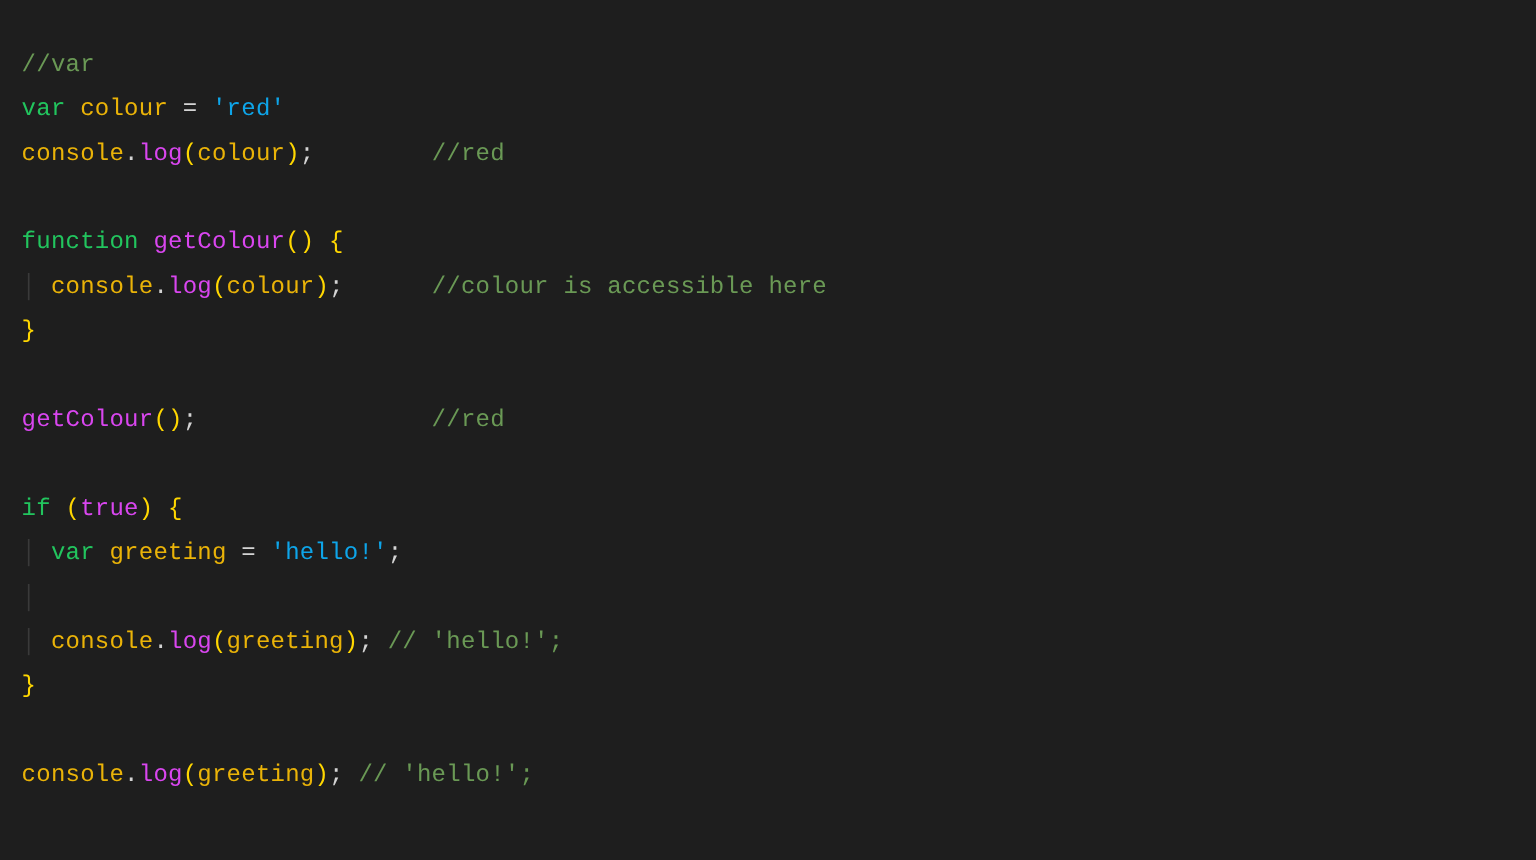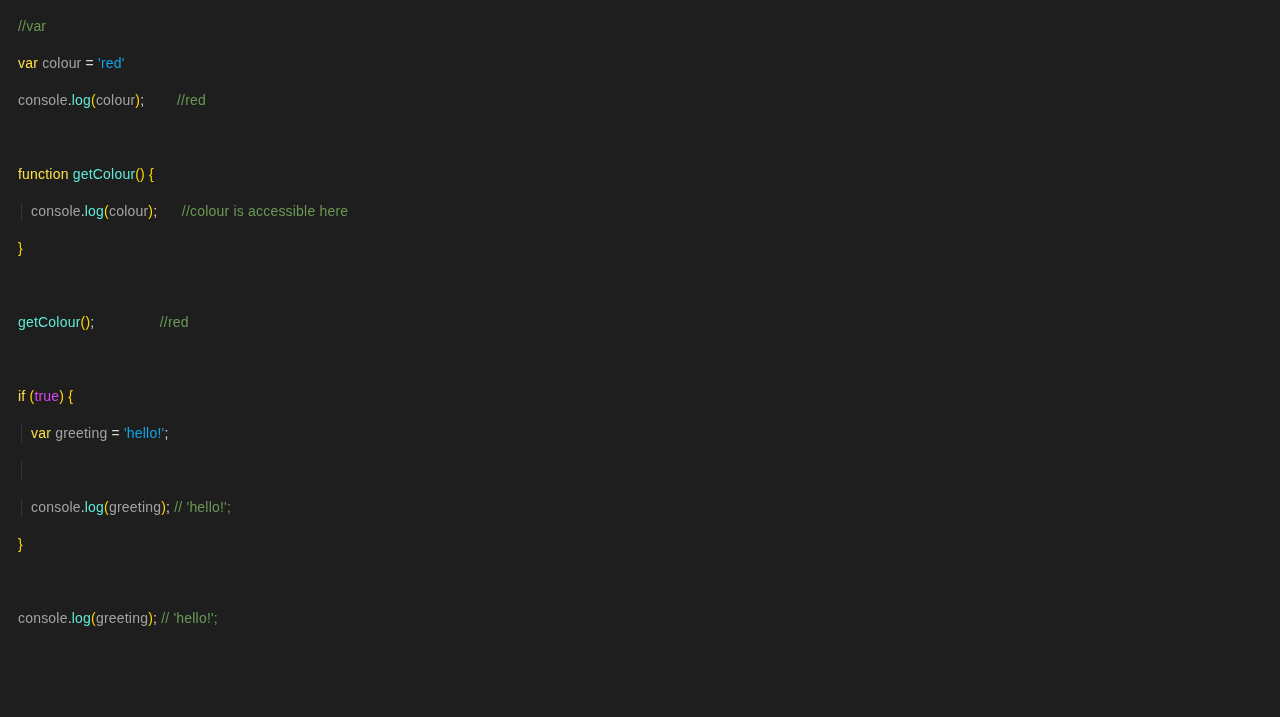--- a/index.html
+++ b/index.html
@@ -4,32 +4,32 @@
 <style>
   html, body {
     margin: 0;
     padding: 0;
     width: 1280px;
     height: 717px;
     background: #1e1e1e;
     overflow: hidden;
   }
   .editor {
-    font-family: Liberation Sans, sans-serif;
-    font-size: 14px;
+    font-family: Liberation Mono, monospace;
+    font-size: 20px;
     line-height: 37px;
-    padding: 8px 18px;
+    padding: 36px 18px;
     white-space: pre;
     color: #d4d4d4;
     letter-spacing: 0.2px;
   }
   .tok-comment   { color: #6a9955; }
-  .tok-keyword   { color: #fde047; }
-  .tok-var       { color: #a3a3a3; }
-  .tok-fn        { color: #5eead4; }
+  .tok-keyword   { color: #22c55e; }
+  .tok-var       { color: #eab308; }
+  .tok-fn        { color: #d946ef; }
   .tok-string    { color: #0ea5e9; }
   .tok-punct     { color: #d4d4d4; }
   .tok-paren     { color: #ffd700; }
   .tok-brace     { color: #ffd700; }
   .tok-const     { color: #d946ef; }
   .guide {
     color: #3a3a3a;
   }
 </style>
 </head>

